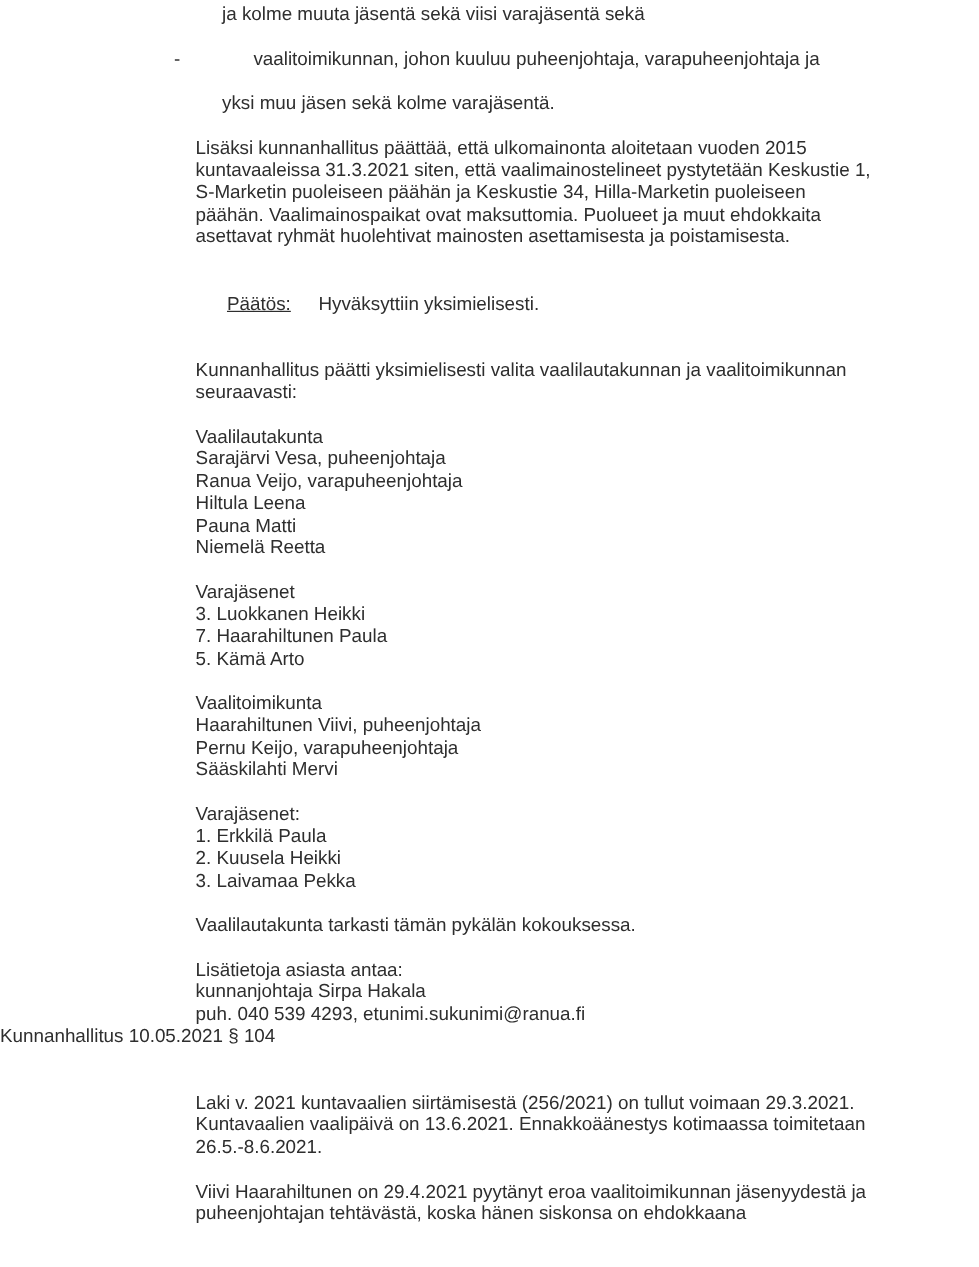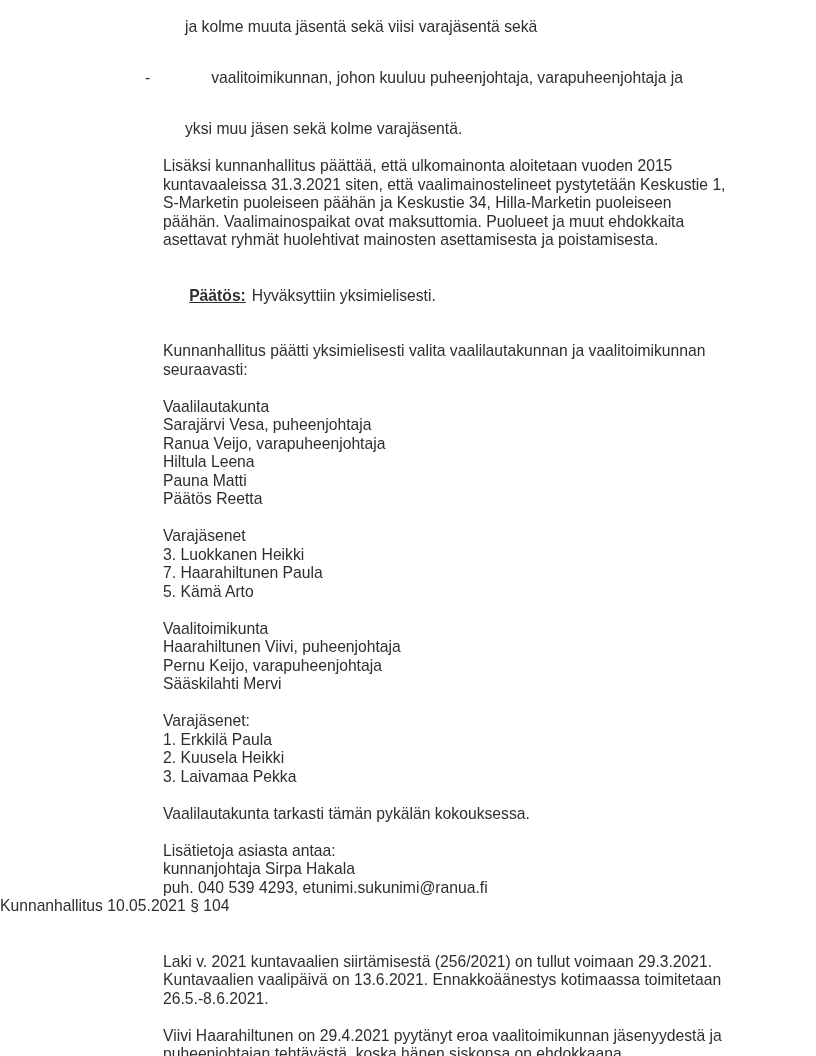--- a/index.html
+++ b/index.html
@@ -10,28 +10,28 @@
     background: #ffffff;
     overflow: hidden;
     font-family: "Liberation Sans", "DejaVu Sans", sans-serif;
     font-size: 15.7px;
     line-height: 18.5px;
     color: #2e2e2e;
   }
   .content { position: absolute; top: 4px; left: 0; width: 816px; }
   .line { white-space: pre; }
   .m-main { margin-left: 163px; }   
-  .m-hang { margin-left: 185px; margin-top: 14px; }   
+  .m-hang { margin-left: 185px; }   
   .m-left { }    
   .blank1 { margin-top: 18.5px; }   
   .blank2 { margin-top: 37px; }     
   .bullet-line { position: relative; }
   .bullet-marker { position: absolute; left: -40px; }
-  .decision-label { font-weight: bold; text-decoration: underline; }
-  .decision-text { margin-left: 6px; }
+  .decision-label { font-weight: normal; text-decoration: underline; }
+  .decision-text { margin-left: 23px; }
 </style>
 </head>
 <body>
 
 <div class="page">
   <div class="content">
 
     <div class="line m-hang">ja kolme muuta jäsentä sekä viisi varajäsentä sekä</div>
     <div class="line m-hang bullet-line">
       <span class="bullet-marker">-</span><span>vaalitoimikunnan, johon kuuluu puheenjohtaja, varapuheenjohtaja ja</span>
@@ -54,21 +54,21 @@
       <div class="line m-main">Kunnanhallitus päätti yksimielisesti valita vaalilautakunnan ja vaalitoimikunnan</div>
       <div class="line m-main">seuraavasti:</div>
     </div>
 
     <div class="blank1">
       <div class="line m-main">Vaalilautakunta</div>
       <div class="line m-main">Sarajärvi Vesa, puheenjohtaja</div>
       <div class="line m-main">Ranua Veijo, varapuheenjohtaja</div>
       <div class="line m-main">Hiltula Leena</div>
       <div class="line m-main">Pauna Matti</div>
-      <div class="line m-main">Päätös Reetta</div>
+      <div class="line m-main">Niemelä Reetta</div>
     </div>
 
     <div class="blank1">
       <div class="line m-main">Varajäsenet</div>
       <div class="line m-main">3. Luokkanen Heikki</div>
       <div class="line m-main">7. Haarahiltunen Paula</div>
       <div class="line m-main">5. Kämä Arto</div>
     </div>
 
     <div class="blank1">

